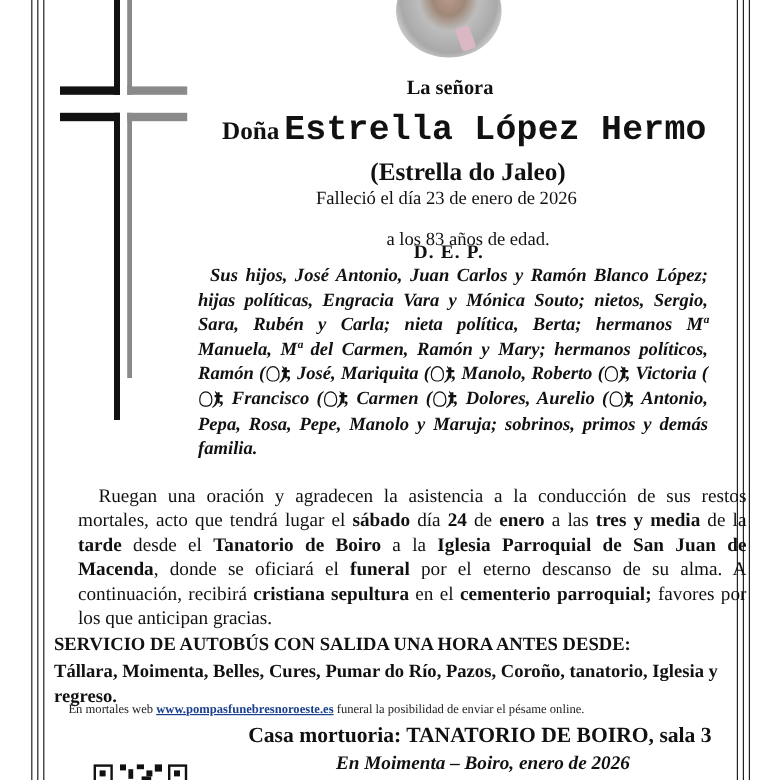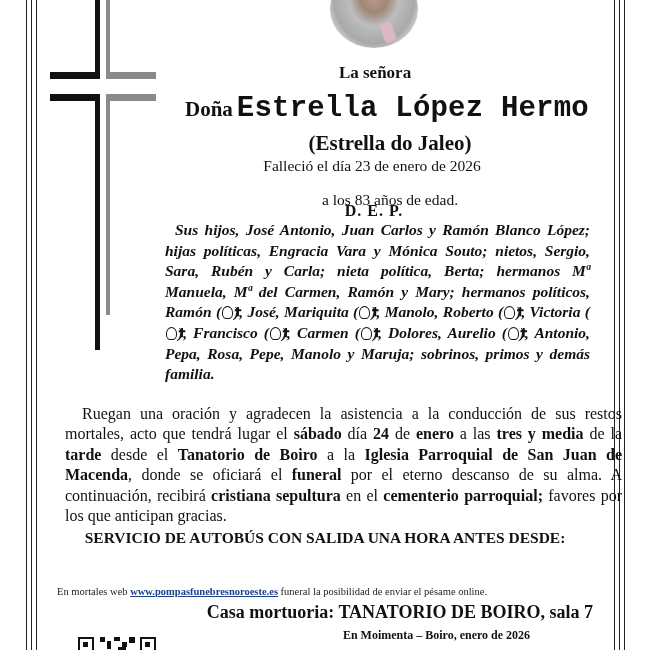--- a/index.html
+++ b/index.html
@@ -34,25 +34,25 @@
     .family .kids { text-indent:10px; }
     .family .last { text-align-last:left; }
     .rel { display:inline-block; font-style:normal; font-size:12px; border:1.5px solid #111; border-radius:50% 50% 40% 40%; width:9px; height:11px; line-height:10px; text-align:center; vertical-align:1px; margin:0 1px; }
     .body-text {
       position:absolute; left:45px; width:557px; top:404px;
       font-size:16px; line-height:20.4px; text-align:justify;margin-left:20px;
     }
     .body-text p { margin:0; }
     .body-text .indent { text-indent:17px; }
     .body-text b { font-weight:bold; }
-    .bus { position:absolute; left:45px; width:560px; top:527px; font-size:15.5px; font-weight:bold; line-height:21.5px;text-align:center; }
+    .bus { position:absolute; left:45px; width:560px; top:527px; font-size:15.5px; font-weight:bold; line-height:21.5px; }
     .web { position:absolute; left:57px; top:586px; font-size:10.5px; white-space:nowrap; color:#222; }
     .web .link { color:#1a3f8c; text-decoration:underline; font-weight:bold; }
     .casa { position:absolute; left:190px; width:403px; top:602px; text-align:right; font-size:18px; font-weight:bold; white-space:nowrap; }
-    .place { position:absolute; left:280px; width:313px; top:628px; text-align:center; font-size:12px; font-weight:bold; white-space:nowrap; }
+    .place { position:absolute; left:280px; width:313px; top:628px; text-align:left; font-size:16px; font-style:italic; font-weight:bold; white-space:nowrap; }
     .qr { position:absolute; left:78px; top:633px; width:78px; height:20px; }
     .qr .f { position:absolute; width:16px; height:16px; border:2.5px solid #111; box-sizing:border-box; }
     .qr .f::after { content:""; position:absolute; left:3px; top:3px; width:5px; height:5px; background:#111; }
     .qr .m { position:absolute; background:#111; }
   </style>
 </head>
 <body>
 
 <div class="bline" style="left:26px;"></div>
 <div class="bline" style="left:31px;"></div>
@@ -89,27 +89,28 @@
 <div class="family">
   <p class="kids last"><span>Sus hijos, José Antonio, Juan Carlos y Ramón Blanco López; hijas políticas, Engracia Vara y Mónica Souto; nietos, Sergio, Sara, Rubén y Carla; nieta política, Berta; hermanos Mª Manuela, Mª del Carmen, Ramón y Mary; hermanos políticos, Ramón</span> (<span class="rel">✝</span>)<span>, José, Mariquita</span> (<span class="rel">✝</span>)<span>, Manolo, Roberto</span> (<span class="rel">✝</span>)<span>, Victoria</span> (<span class="rel">✝</span>)<span>, Francisco</span> (<span class="rel">✝</span>)<span>, Carmen</span> (<span class="rel">✝</span>)<span>, Dolores, Aurelio</span> (<span class="rel">✝</span>)<span>, Antonio, Pepa, Rosa, Pepe, Manolo y Maruja; sobrinos, primos y demás familia.</span></p>
 </div>
 
 <div class="body-text">
   <p class="indent"><span>Ruegan una oración y agradecen la asistencia a la conducción de sus restos mortales, acto que tendrá lugar el </span><b>sábado</b><span> día </span><b>24</b><span> de </span><b>enero</b><span> a las </span><b>tres y media</b><span> de la </span><b>tarde</b><span> desde el </span><b>Tanatorio de Boiro</b><span> a la </span><b>Iglesia Parroquial de San Juan de Macenda</b><span>, donde se oficiará el </span><b>funeral</b><span> por el eterno descanso de su alma. A continuación, recibirá </span><b>cristiana sepultura</b><span> en el </span><b>cementerio parroquial;</b><span> favores por los que anticipan gracias.</span></p>
 </div>
 
 <div class="bus">
   <div>SERVICIO DE AUTOBÚS CON SALIDA UNA HORA ANTES DESDE:</div>
+  <div>Tállara, Moimenta, Belles, Cures, Pumar do Río, Pazos, Coroño, tanatorio, Iglesia y regreso.</div>
 </div>
 
 <div class="web">
   <span>En mortales web </span><a class="link">www.pompasfunebresnoroeste.es</a><span> funeral la posibilidad de enviar el pésame online.</span>
 </div>
 
-<div class="casa">Casa mortuoria: TANATORIO DE BOIRO, sala 7</div>
+<div class="casa">Casa mortuoria: TANATORIO DE BOIRO, sala 3</div>
 <div class="place">En Moimenta – Boiro, enero de 2026</div>
 
 <div class="qr">
   <div class="f" style="left:0; top:4px;"></div>
   <div class="f" style="left:62px; top:4px;"></div>
   <div class="m" style="left:22px; top:4px; width:5px; height:5px;"></div>
   <div class="m" style="left:29px; top:8px; width:4px; height:8px;"></div>
   <div class="m" style="left:36px; top:4px; width:6px; height:4px;"></div>
   <div class="m" style="left:44px; top:9px; width:5px; height:5px;"></div>
   <div class="m" style="left:51px; top:4px; width:6px; height:6px;"></div>

